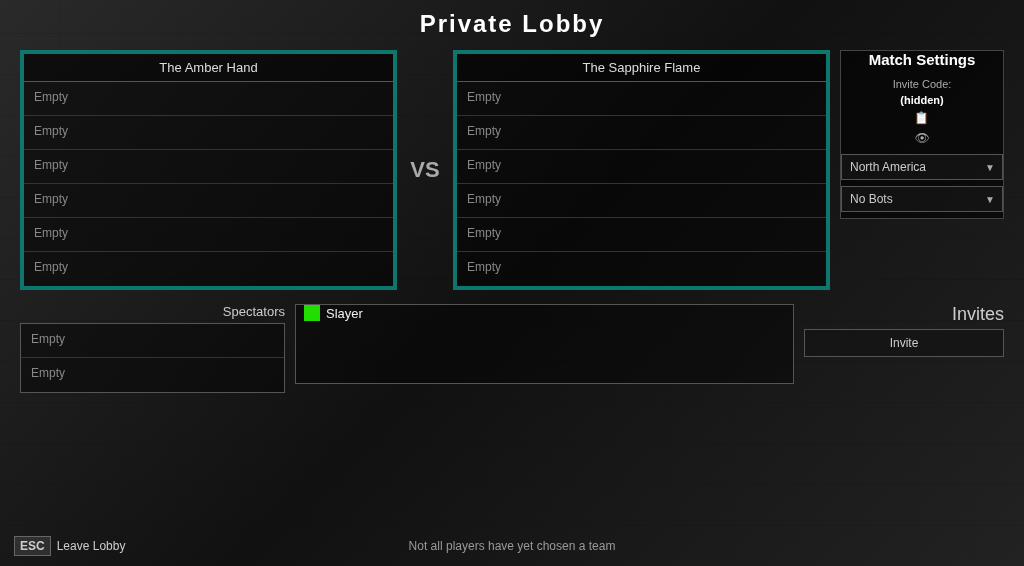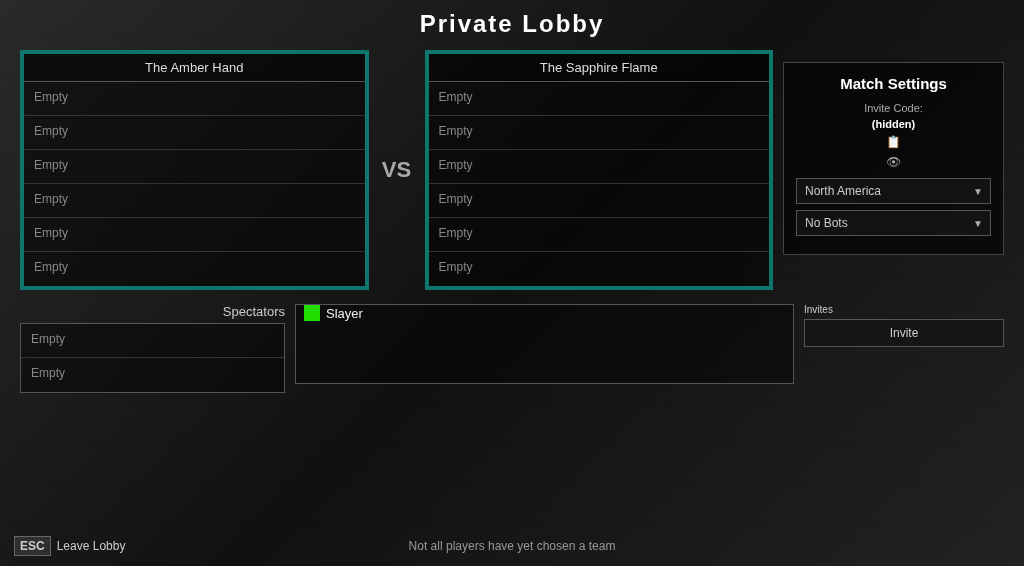--- a/index.html
+++ b/index.html
@@ -81,25 +81,23 @@
     }
     .vs-label {
       font-size: 22px;
       font-weight: bold;
       color: #aaa;
       text-align: center;
       min-width: 40px;
     }
     
     .match-settings {
-      width: 221px;
+      width: 164px;
       background: rgba(0,0,0,0.6);
       border: 1px solid #444;
-      padding: 12px;
-      margin-top: 12px;
     }
     .settings-title {
       text-align: center;
       font-size: 15px;
       font-weight: bold;
       color: #fff;
       margin-bottom: 10px;
     }
     .invite-code-row {
       font-size: 11px;
@@ -201,22 +199,22 @@
     }
     .player-color-box {
       width: 16px;
       height: 16px;
       flex-shrink: 0;
     }
     .invites-panel {
       width: 200px;
     }
     .invites-panel .panel-header {
-      text-align: left;
-      font-size: 10px;
+      text-align: right;
+      font-size: 18px;
       color: #ccc;
       margin-bottom: 4px;
     }
     .invite-btn {
       width: 100%;
       background: rgba(20,20,20,0.8);
       border: 1px solid #555;
       color: #ccc;
       padding: 6px 8px;
       font-size: 12px;

